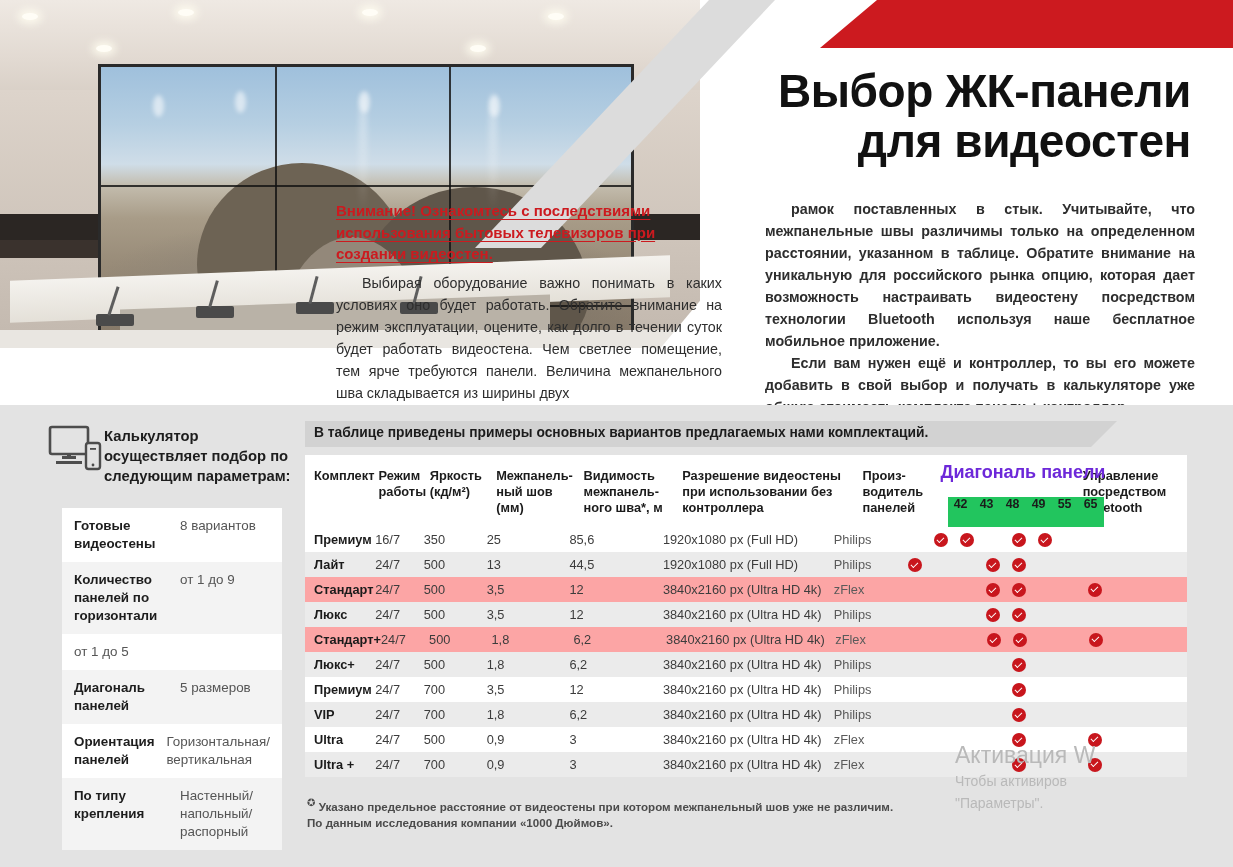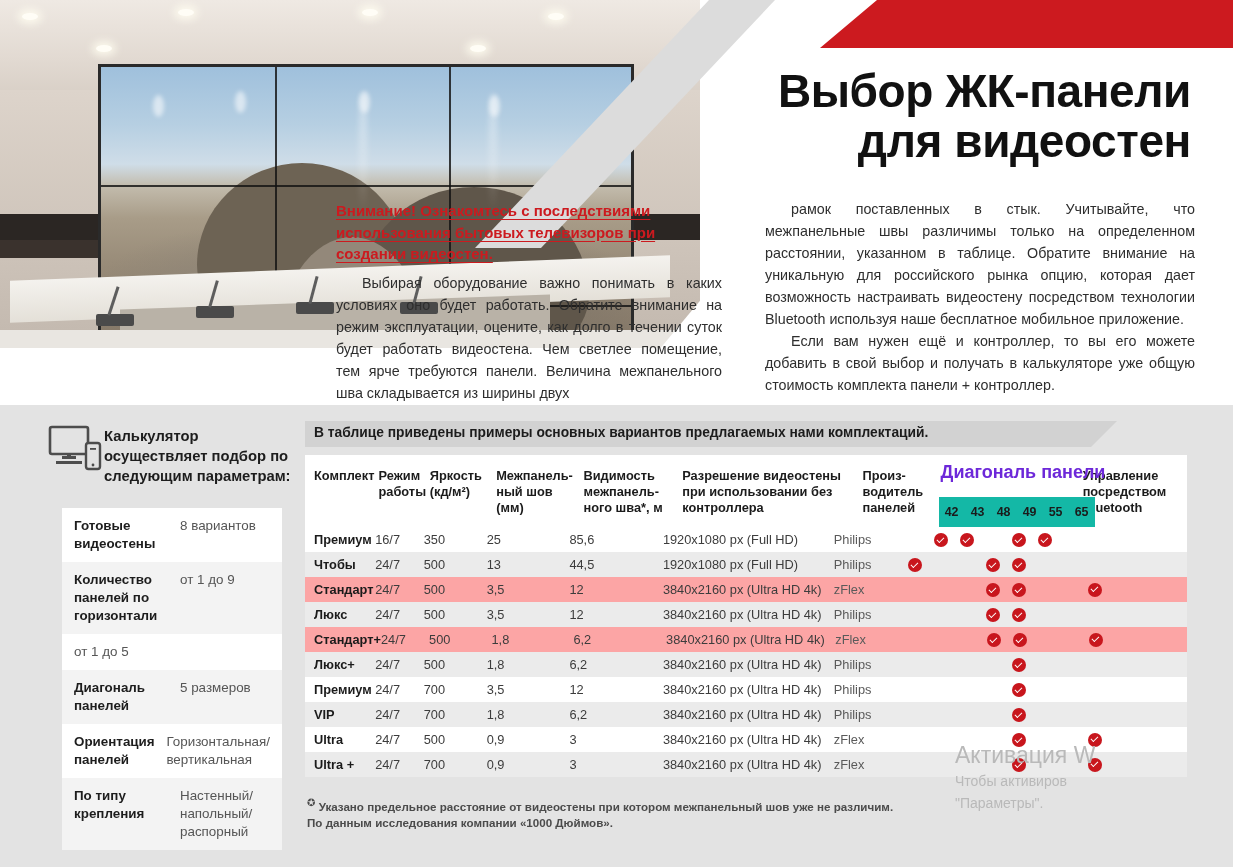--- a/index.html
+++ b/index.html
@@ -71,21 +71,21 @@
   #mainTitle{position:absolute;right:42px;top:66px;width:600px;
     text-align:right;font-size:46px;line-height:50px;font-weight:bold;
     letter-spacing:-.4px;color:#111;}
 
   .warn{position:absolute;left:336px;top:200px;width:382px;
     color:#cc1a1f;font-weight:bold;font-size:15px;line-height:21.5px;
     text-decoration:underline;text-underline-offset:3px;}
   .col-left{position:absolute;left:336px;top:272px;width:386px;
     font-size:14.3px;line-height:22px;color:#2e2e2e;text-align:justify;}
   .col-right{position:absolute;left:765px;top:198px;width:430px;
-    font-size:14.3px;line-height:22px;color:#2e2e2e;text-align:justify;}
+    font-size:14.3px;line-height:22px;color:#2e2e2e;text-align:justify;font-weight:bold;}
   .ind{display:block;text-indent:26px;}
 
   
   #lower{position:absolute;left:0;top:405px;width:1233px;height:462px;background:#e3e3e3;}
 
   .calc-head{position:absolute;left:48px;top:20px;width:252px;display:flex;gap:0;}
   .monitor-ico{flex:0 0 auto;width:56px;height:46px;position:relative;}
   .calc-title{font-weight:bold;font-size:14.8px;line-height:20px;color:#1d1d1d;padding-top:1px;}
 
   .param-table{position:absolute;left:62px;top:103px;width:220px;
@@ -114,22 +114,22 @@
   .c4{width:104px;color:#3c3c3c;}
   .c5{width:190px;color:#3c3c3c;}
   .c6{width:76px;color:#5a5a5a;}
   .cd{width:26px;text-align:center;}
   .diagwrap{width:156px;display:flex;align-items:center;}
   .bt{width:110px;display:flex;align-items:center;justify-content:flex-start;padding-left:30px;}
 
   .mt-head .hc{padding-top:13px;line-height:16px;font-weight:bold;color:#1b1b1b;font-size:12.8px;}
   .diag-head{width:156px;position:relative;}
   .diag-head .dh-title{position:absolute;left:6px;top:7px;font-weight:bold;font-size:18px;color:#6d28d9;white-space:nowrap;}
-  .diag-head .dh-nums{position:absolute;left:4px;top:42px;width:156px;height:30px;
-    background:#14b8a6;display:flex;align-items:center;}
+  .diag-head .dh-nums{position:absolute;left:13px;top:42px;width:156px;height:30px;
+    background:#22c55e;display:flex;align-items:flex-start;}
   .dh-nums span{width:26px;text-align:center;font-weight:bold;font-size:12.4px;color:#1b1b1b;}
 
   .chk{display:inline-block;width:14px;height:14px;border-radius:50%;
     background:#c8161d;position:relative;vertical-align:middle;}
   .chk::after{content:"";position:absolute;left:3.4px;top:3.4px;width:6.4px;height:3.4px;
     border-left:1.9px solid #fff;border-bottom:1.9px solid #fff;transform:rotate(-45deg);}
 
   .footnote{position:absolute;left:307px;top:390px;width:720px;
     font-size:11.6px;line-height:16px;font-weight:bold;color:#4b4b4b;}
   .fn-star{font-size:10px;vertical-align:super;}
@@ -307,21 +307,21 @@
             <div class="cd"></div>
             <div class="cd"><span class="chk"></span></div>
             <div class="cd"><span class="chk"></span></div>
             <div class="cd"></div>
             <div class="cd"><span class="chk"></span></div>
             <div class="cd"><span class="chk"></span></div>
           </div>
           <div class="bt"></div>
         </div>
         <div class="mt-row even">
-          <div class="c0">Чтобы</div>
+          <div class="c0">Лайт</div>
           <div class="c1">24/7</div>
           <div class="c2">500</div>
           <div class="c3">13</div>
           <div class="c4">44,5</div>
           <div class="c5">1920x1080 px (Full HD)</div>
           <div class="c6">Philips</div>
           <div class="diagwrap">
             <div class="cd"><span class="chk"></span></div>
             <div class="cd"></div>
             <div class="cd"></div>

